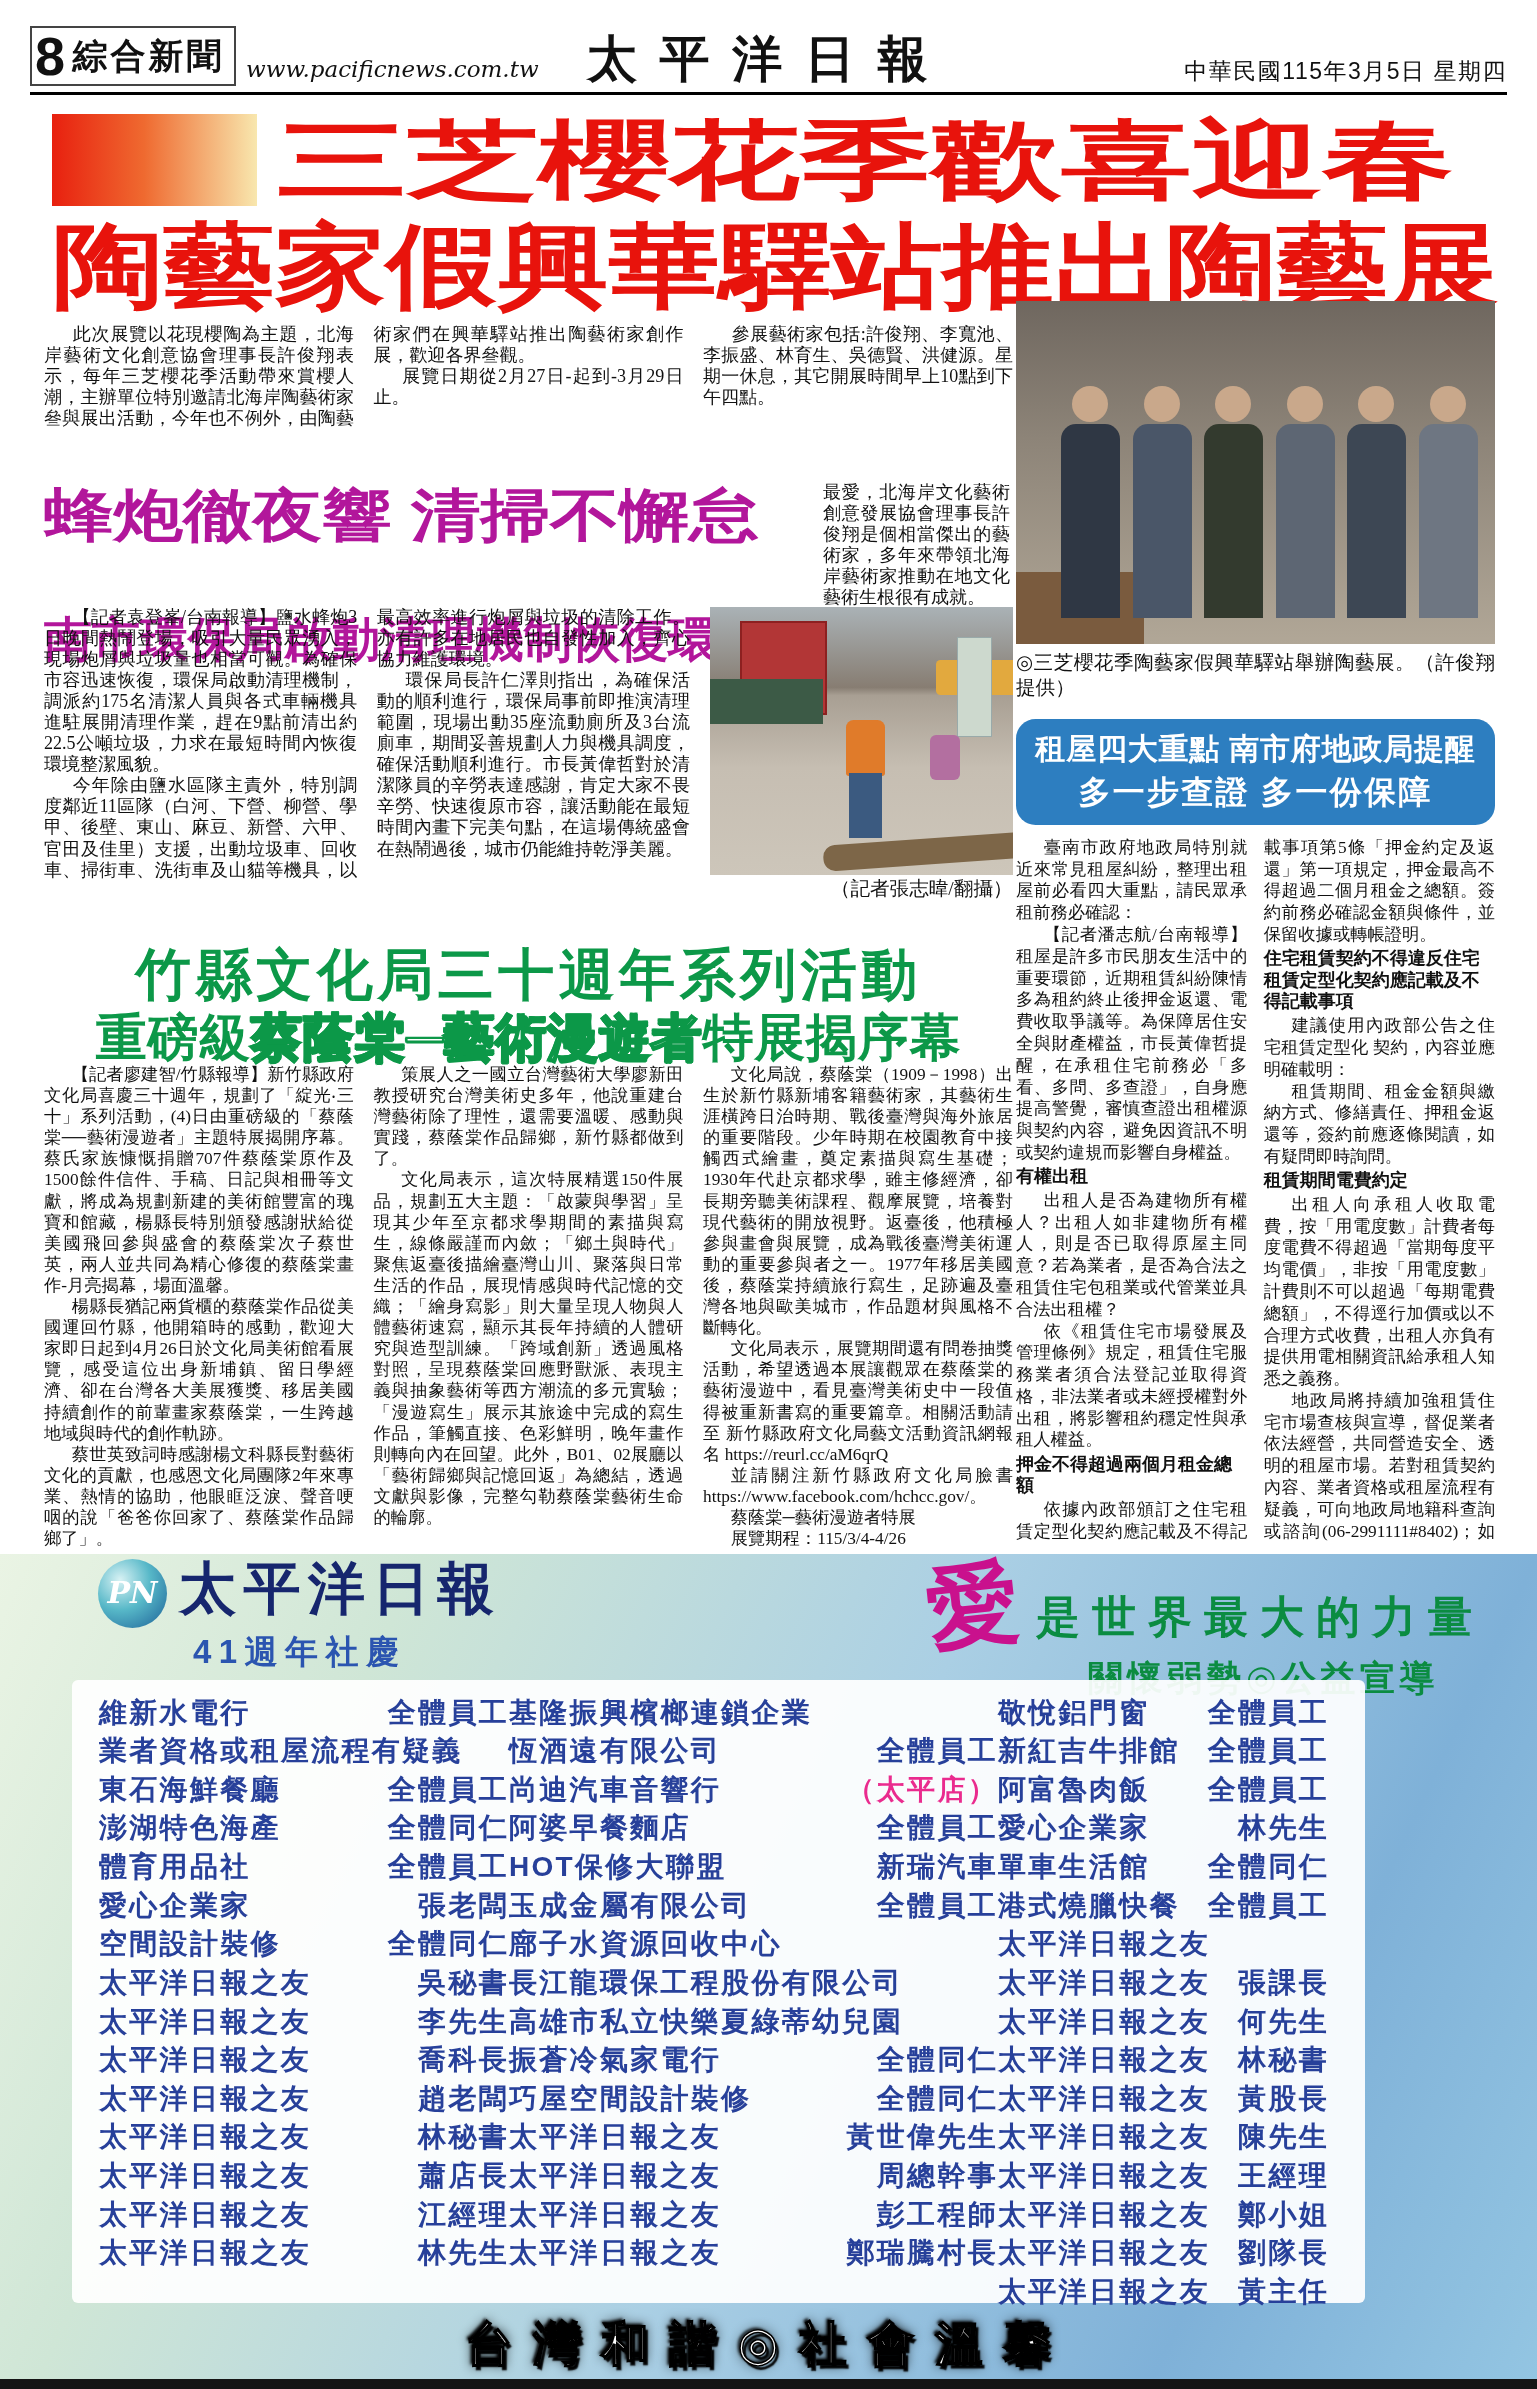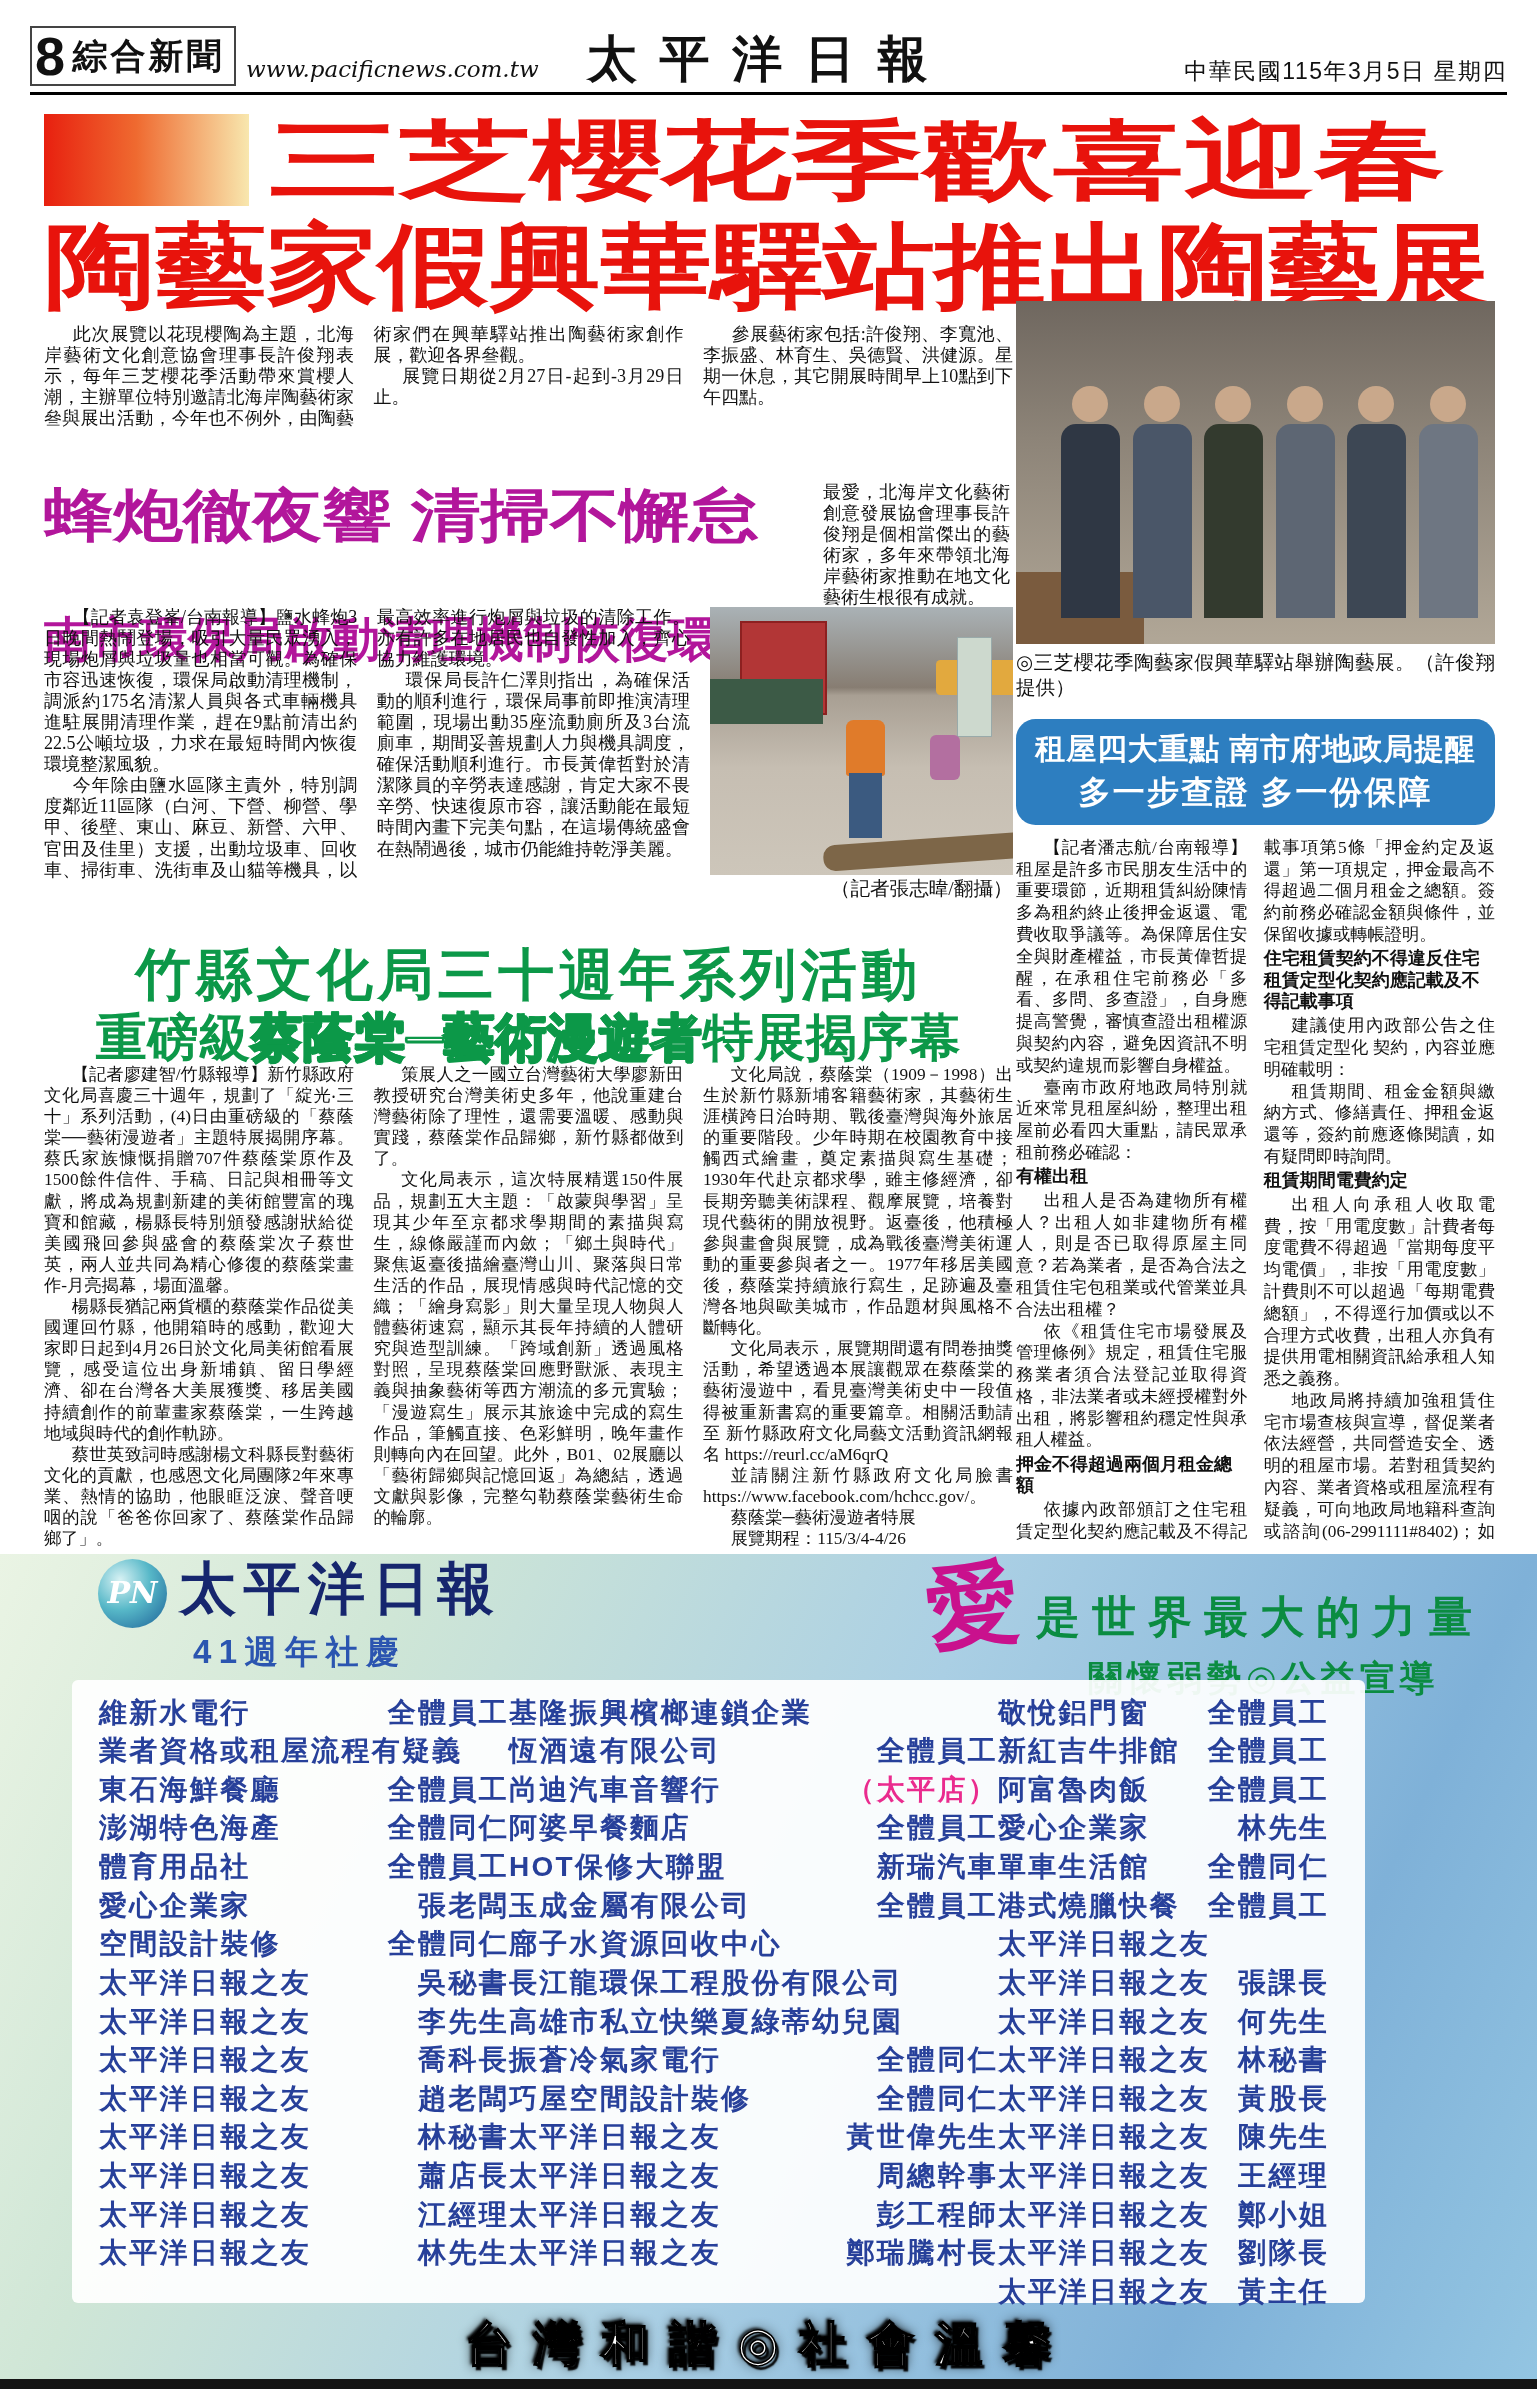--- a/index.html
+++ b/index.html
@@ -9,21 +9,21 @@
   .hdr{position:absolute;left:30px;top:19.6px;width:1477px;height:72px;border-bottom:3.8px solid #000;}
   .hdr-left{position:absolute;left:0;bottom:6px;display:flex;align-items:flex-end;gap:10.5px;}
   .badge{display:flex;align-items:center;gap:7.5px;border:2.3px solid #444;padding:0 9px 0 3px;height:56px;}
   .num8{font:900 54px/1 "Liberation Sans",sans-serif;}
   .secname{font:700 35px/1 "Liberation Sans",sans-serif;letter-spacing:3px;}
   .url{font:italic 400 23px/1 "DejaVu Serif",serif;padding-bottom:4.5px;}
   .masthead{position:absolute;left:50%;bottom:7.5px;transform:translateX(-50%);
             font:900 50px/1 "DejaVu Serif",serif;letter-spacing:22.6px;white-space:nowrap;}
   .hdate{position:absolute;right:0;bottom:9px;font:400 23px/1 "Liberation Sans",sans-serif;letter-spacing:1.5px;}
   
-  .lead{position:absolute;left:44px;top:110px;width:1450px;color:#e8130c;
+  .lead{position:absolute;left:52px;top:110px;width:1450px;color:#e8130c;
         font-family:"Liberation Sans",sans-serif;font-weight:900;}
   .lead-row1{display:flex;align-items:center;height:99px;}
   .lead-grad{width:205px;height:92px;margin-right:19.6px;flex:0 0 auto;
              background:linear-gradient(90deg,#e8200f 0%,#ef6a30 45%,#f8e7ae 100%);}
   .rh1{font-size:86px;line-height:1;white-space:nowrap;transform:scaleX(1.52);transform-origin:left center;}
   .rh2{margin-top:10.5px;font-size:92px;line-height:1;white-space:nowrap;transform:scaleX(1.21);transform-origin:left center;}
   
   .art p{margin:0;text-align:justify;text-indent:1.6em;}
   .art h4{margin:2.3px 0;font:700 18px/1.2 "Liberation Sans",sans-serif;text-indent:0;}
   .cols3{column-count:3;column-gap:19.6px;}
@@ -192,22 +192,22 @@
       <div class="person" style="left:260px;background:#5d6673;"></div>
       <div class="person" style="left:331px;background:#3d4754;"></div>
       <div class="person" style="left:403px;background:#6e7682;"></div>
     </div>
     <div class="caption">◎三芝櫻花季陶藝家假興華驛站舉辦陶藝展。（許俊翔提供）</div>
     <div class="bluebox">
       <div class="bb1">租屋四大重點  南市府地政局提醒</div>
       <div class="bb2">多一步查證 多一份保障</div>
     </div>
     <div class="rent-art art">
+        <p>臺南市政府地政局特別就近來常見租屋糾紛，整理出租屋前必看四大重點，請民眾承租前務必確認：</p>
         <p>【記者潘志航/台南報導】租屋是許多市民朋友生活中的重要環節，近期租賃糾紛陳情多為租約終止後押金返還、電費收取爭議等。為保障居住安全與財產權益，市長黃偉哲提醒，在承租住宅前務必「多看、多問、多查證」，自身應提高警覺，審慎查證出租權源與契約內容，避免因資訊不明或契約違規而影響自身權益。</p>
-        <p>臺南市政府地政局特別就近來常見租屋糾紛，整理出租屋前必看四大重點，請民眾承租前務必確認：</p>
         <h4>有權出租</h4>
         <p>出租人是否為建物所有權人？出租人如非建物所有權人，則是否已取得原屋主同意？若為業者，是否為合法之租賃住宅包租業或代管業並具合法出租權？</p>
         <p>依《租賃住宅市場發展及管理條例》規定，租賃住宅服務業者須合法登記並取得資格，非法業者或未經授權對外出租，將影響租約穩定性與承租人權益。</p>
         <h4>押金不得超過兩個月租金總額</h4>
         <p>依據內政部頒訂之住宅租賃定型化契約應記載及不得記載事項第5條「押金約定及返還」第一項規定，押金最高不得超過二個月租金之總額。簽約前務必確認金額與條件，並保留收據或轉帳證明。</p>
         <h4>住宅租賃契約不得違反住宅租賃定型化契約應記載及不得記載事項</h4>
         <p>建議使用內政部公告之住宅租賃定型化 契約，內容並應明確載明：</p>
         <p>租賃期間、租金金額與繳納方式、修繕責任、押租金返還等，簽約前應逐條閱讀，如有疑問即時詢問。</p>
         <h4>租賃期間電費約定</h4>
         <p>出租人向承租人收取電費，按「用電度數」計費者每度電費不得超過「當期每度平均電價」，非按「用電度數」計費則不可以超過「每期電費總額」，不得逕行加價或以不合理方式收費，出租人亦負有提供用電相關資訊給承租人知悉之義務。</p>

